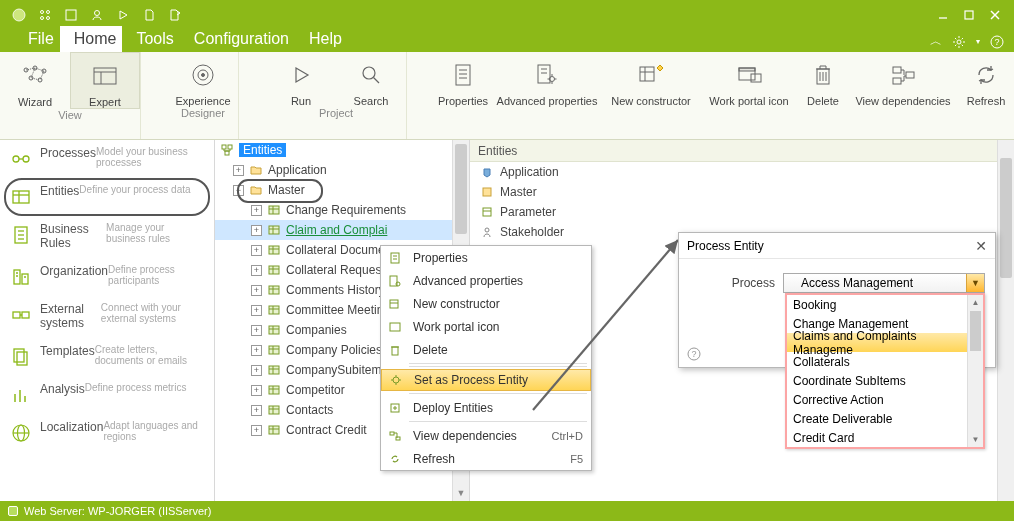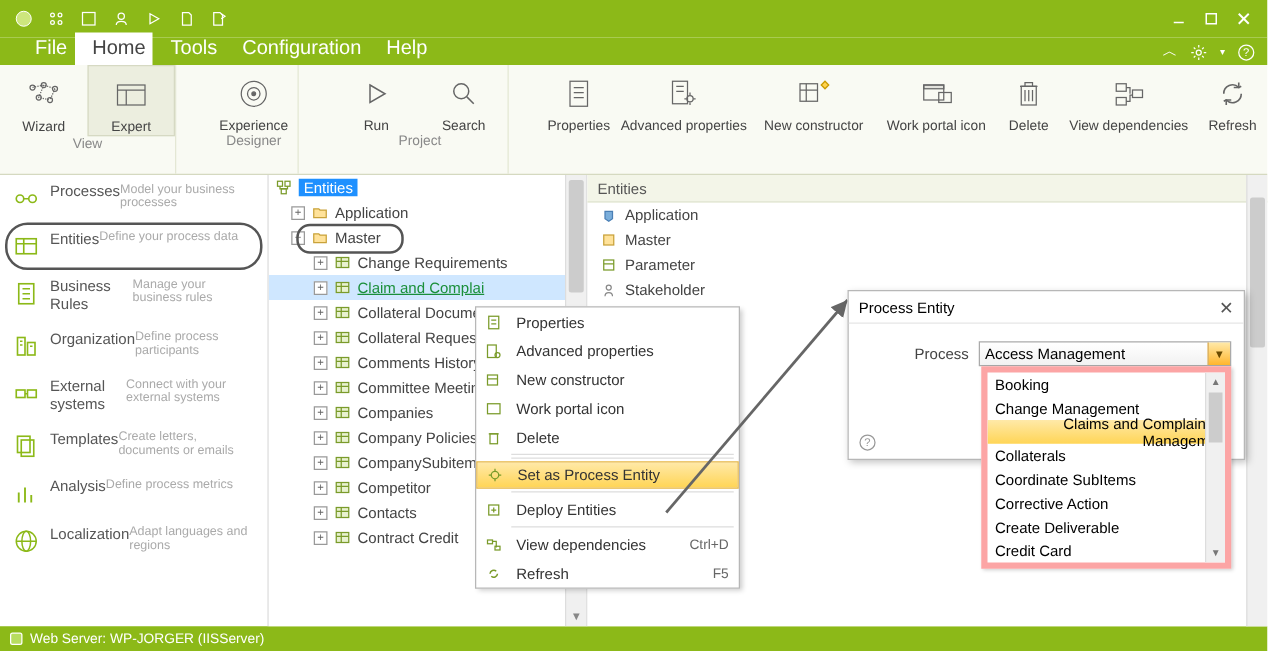--- a/index.html
+++ b/index.html
@@ -71,24 +71,24 @@
 .ctxmenu .crow .ckey { margin-left:auto; color:#666; font-size:11px; }
 .ctxmenu .crow.hl { background:linear-gradient(#ffe9a8,#ffd556); border:1px solid #e6b644; height:22px; }
 .ctxmenu .csep { height:1px; background:#ddd; margin:2px 4px 2px 28px; }
 
 .dialog { position:absolute; left:678px; top:232px; width:318px; background:#fff; border:1px solid #b7b7b7; box-shadow:2px 2px 6px rgba(0,0,0,0.25); z-index:30; font-size:12px; }
 .dialog .dheader { display:flex; align-items:center; height:26px; padding:0 8px; border-bottom:1px solid #e6e6e6; }
 .dialog .dclose { margin-left:auto; cursor:pointer; color:#555; font-size:14px; }
 .dialog .dbody { padding:14px 10px 10px 10px; display:flex; align-items:center; gap:8px; }
 .dialog .dlabel { width:86px; text-align:right; color:#444; }
 .dialog .dselect { flex:1; position:relative; }
-.dialog .dselect .dfield { border:1px solid #aaa; height:20px; display:flex; align-items:center; padding:0 4px; background:linear-gradient(#fff,#f2f2f2); }
+.dialog .dselect .dfield { border:1px solid #aaa; height:20px; display:flex; align-items:center; padding:0 17px; background:linear-gradient(#fff,#f2f2f2); }
 .dialog .dselect .darrow { position:absolute; right:1px; top:1px; bottom:1px; width:18px; background:linear-gradient(#ffe9a8,#ffb62e); border-left:1px solid #d9a33a; display:flex; align-items:center; justify-content:center; font-size:9px; color:#6a4a00; }
 .dialog .dhelp { position:absolute; left:8px; bottom:6px; color:#888; }
-.dialog .ddropdown { position:absolute; left:106px; top:60px; width:200px; border:5px solid #fca5a5; background:#fff; max-height:168px; overflow:hidden; box-shadow:1px 1px 3px rgba(0,0,0,0.2);text-align:right; }
+.dialog .ddropdown { position:absolute; left:106px; top:60px; width:200px; border:2px solid #fca5a5; background:#fff; max-height:168px; overflow:hidden; box-shadow:1px 1px 3px rgba(0,0,0,0.2); }
 .dialog .ddropdown .dopt { height:19px; display:flex; align-items:center; padding:0 6px; cursor:pointer; }
 .dialog .ddropdown .dopt.hl { background:linear-gradient(#ffe9a8,#ffd556); }
 .dialog .ddscroll { position:absolute; right:0; top:0; bottom:0; width:16px; background:#f0f0f0; border-left:1px solid #ddd; }
 .dialog .ddscroll .arr { position:absolute; left:0; right:0; height:15px; display:flex; align-items:center; justify-content:center; font-size:8px; color:#777; }
 .dialog .ddscroll .arr.up{top:0;} .dialog .ddscroll .arr.dn{bottom:0;}
 .dialog .ddscroll .thumb { position:absolute; left:2px; right:2px; top:16px; height:40px; background:#ccc; }
 .dialog { height:136px; }
 
 .arrowline { position:absolute; z-index:25; pointer-events:none; }
 

